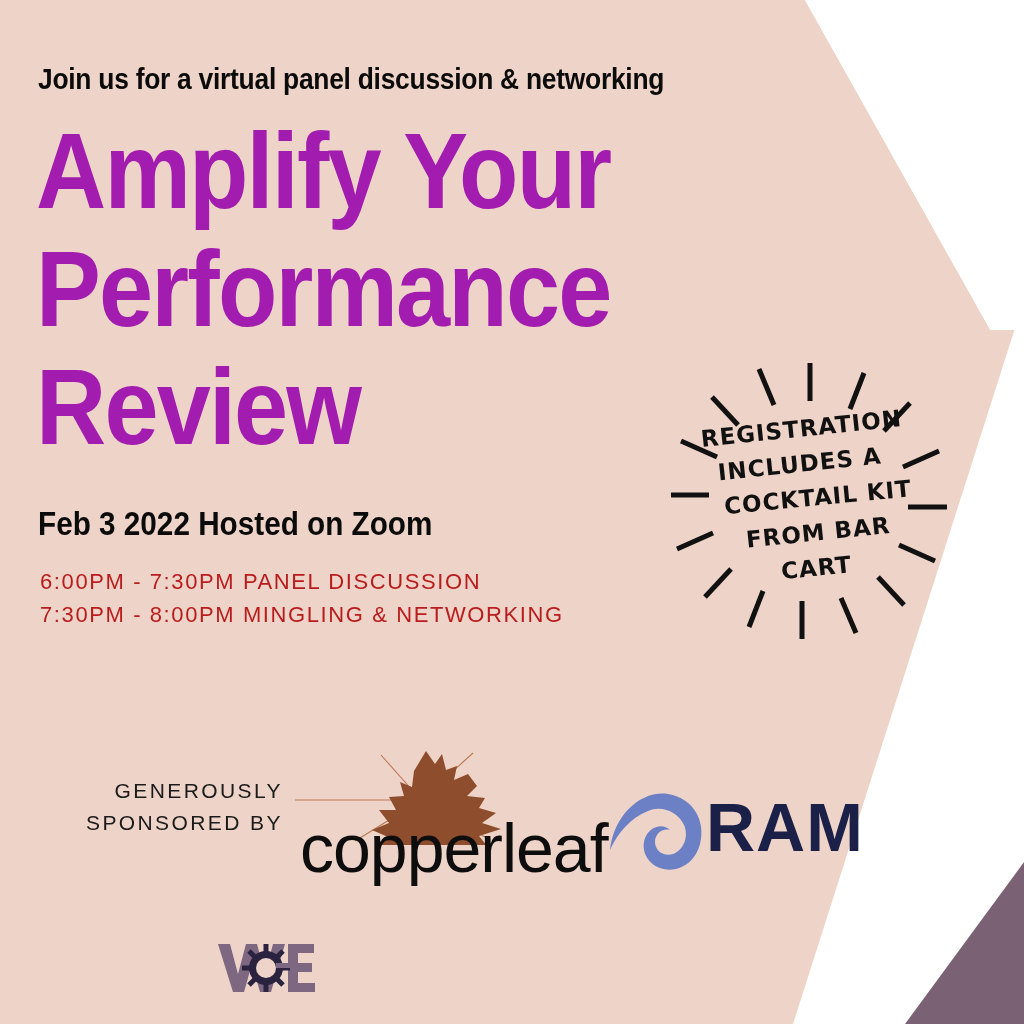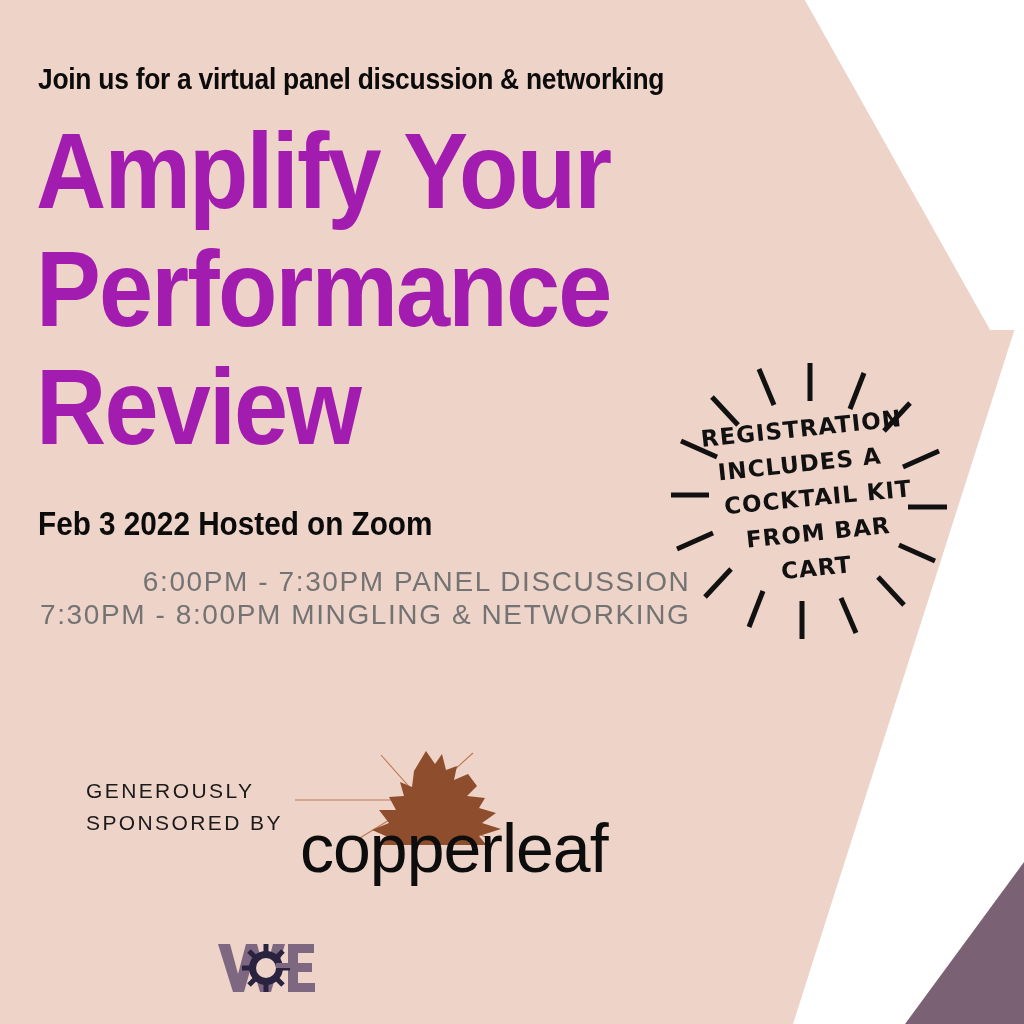--- a/index.html
+++ b/index.html
@@ -32,22 +32,22 @@
 
   .when{
     position:absolute;left:38px;top:505px;
     font-family:"Liberation Sans Narrow","Liberation Sans",sans-serif;
     font-weight:700;font-size:33px;color:#0b0b0b;white-space:nowrap;
     transform:scaleX(.9);transform-origin:left center;
   }
   .schedule{position:absolute;left:40px;top:565px;}
   .sched-line{
     font-family:"Liberation Sans",sans-serif;
-    font-size:28px;line-height:33px;letter-spacing:1.6px;
-    color:#737373;white-space:nowrap;font-weight:400;text-align:right;
+    font-size:22px;line-height:33px;letter-spacing:1.6px;
+    color:#b91c1c;white-space:nowrap;font-weight:400;
   }
 
   
   .badge{position:absolute;left:665px;top:355px;width:290px;height:290px;}
   .badge svg{position:absolute;inset:0;}
   .badge-text{
     position:absolute;left:0;top:56px;width:290px;
     text-align:center;
     transform:rotate(-7deg);
     font-family:"DejaVu Sans",sans-serif;
@@ -61,21 +61,21 @@
   .badge-text span:nth-child(4){transform:rotate(1deg) translateX(4px);}
   .badge-text span:nth-child(5){transform:rotate(1deg) translateX(-2px);}
 
   
   .sponsor-label{
     position:absolute;left:86px;top:775px;
     font-family:"Liberation Sans",sans-serif;
     font-size:21px;line-height:32px;letter-spacing:2.4px;
     color:#1a1a1a;
   }
-  .sponsor-label span{display:block;}
+  .sponsor-label span{display:block;text-align:right;}
 
   .copperleaf{position:absolute;left:295px;top:745px;width:265px;height:135px;}
   .copperleaf svg{position:absolute;left:0;top:0;}
   .cl-word{
     position:absolute;left:5px;top:72px;width:260px;
     font-family:"Liberation Sans",sans-serif;
     font-weight:400;font-size:68px;letter-spacing:-1px;color:#0d0d0d;
     line-height:62px;
   }
 
@@ -170,20 +170,26 @@
         <line x1="86" y1="10" x2="125" y2="54"></line>
         <line x1="125" y1="100" x2="126" y2="56"></line>
         <line x1="178" y1="8" x2="127" y2="54"></line>
         <line x1="190" y1="92" x2="128" y2="57"></line>
       </g>
       <path fill="#8E4D2C" d="M131 6 l9 13 7 -10 4 16 11 -4 -3 14 14 -6 9 12 -10 10 18 2 -6 10 17 5 -14 10 19 6 -22 7 9 11 -26 1 4 12 -21 -3 -1 16 -12 -12 -6 17 -6 -18 -12 12 -2 -14 -18 4 6 -12 -19 -3 13 -10 -16 -7 17 -7 -10 -13 17 0 -7 -13 15 -1 -4 -14 12 5 2 -16z"></path>
     </svg>
     <div class="cl-word">copperleaf</div>
   </div>
 
+  <div class="ramlogo">
+    <svg width="100" height="92" viewBox="0 0 100 92">
+      <path fill="#6C80C6" d="M2 64 C6 28 34 4 60 8 C86 12 98 36 92 58 C87 78 68 88 52 82 C38 77 32 62 38 50 C43 40 55 37 62 44 C54 42 47 48 47 56 C47 65 56 71 65 68 C76 64 81 50 76 39 C70 26 54 19 40 25 C22 32 9 48 2 64 Z"></path>
+    </svg>
+    <div class="ram-word">RAM</div>
+  </div>
 
   <div class="wce">
     <svg width="100" height="62" viewBox="0 0 100 62">
       <path fill="#7E6780" d="M2 8 h12 l8 30 8 -30 h11 l8 30 8 -30 h12 l-14 48 h-11 l-8 -28 -8 28 h-11z"></path>
       <path fill="#7E6780" d="M72 8 h26 v9 h-16 v10 h14 v9 h-14 v11 h17 v9 h-27z"></path>
       <g fill="#2A2340">
         <circle cx="50" cy="32" r="17"></circle>
         <g stroke="#2A2340" stroke-width="5">
           <line x1="50" y1="8" x2="50" y2="18"></line>
           <line x1="67" y1="15" x2="60" y2="22"></line>

